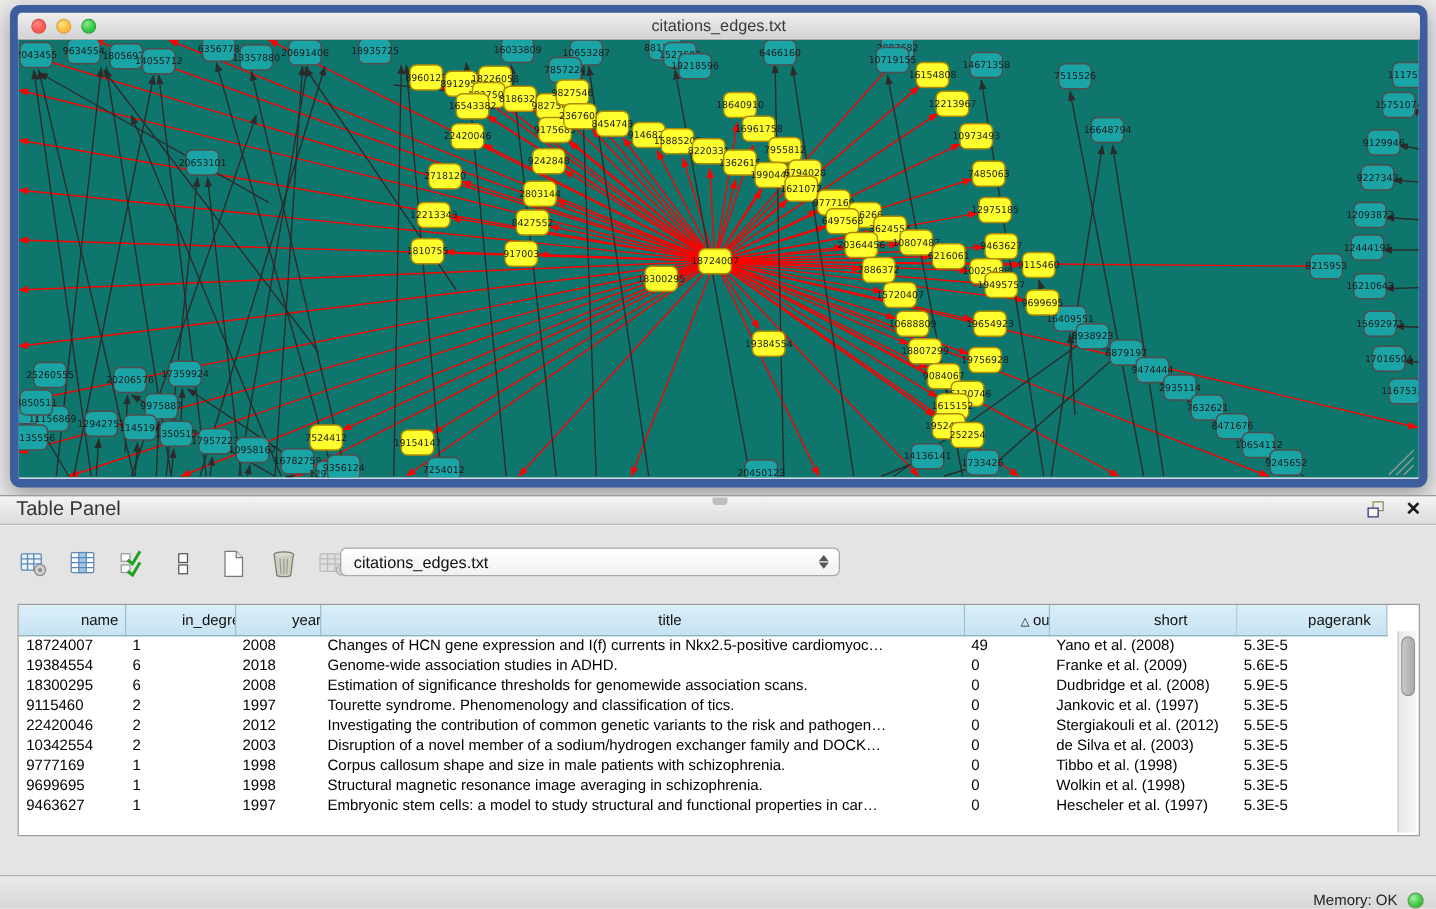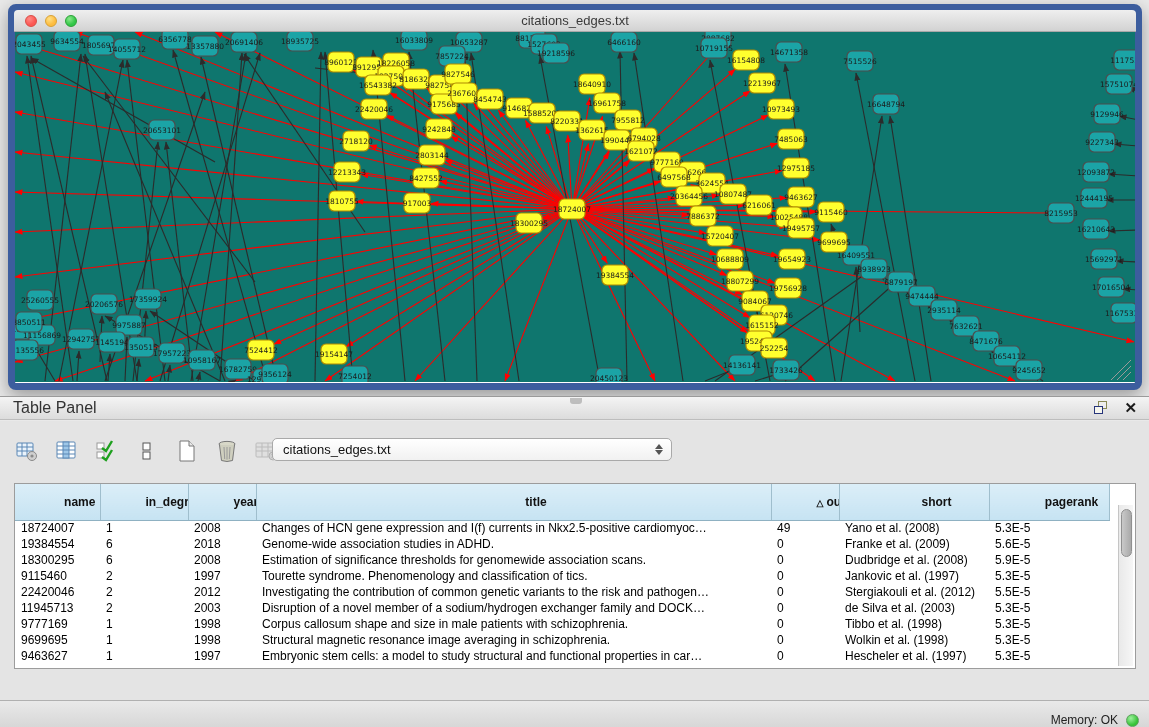--- a/index.html
+++ b/index.html
@@ -67,23 +67,23 @@
   .dd-arrows i{ width:0; height:0; border-left:4px solid transparent; border-right:4px solid transparent; display:block;}
   .dd-arrows .up{ border-bottom:5px solid #555;}
   .dd-arrows .dn{ border-top:5px solid #555;}
 
   .grid-wrap{
     position:absolute; left:14px; top:62px; width:1122px; height:186px;
     background:#fff; border:1px solid #9c9c9c;
   }
   table.tp-table{ border-collapse:collapse; table-layout:fixed; width:1094px; }
   table.tp-table th{
-    height:36px; background:linear-gradient(#dbeef8,#c6e3f2);
+    height:24px; background:linear-gradient(#dbeef8,#c6e3f2);
     border-right:1px solid #9fbecd; border-bottom:1px solid #8fb1c2;
-    font-size:12px; font-weight:bold; color:#111; text-align:center;
+    font-size:12px; font-weight:normal; color:#111; text-align:center;
     overflow:hidden; white-space:nowrap;padding-left:45px;
   }
   table.tp-table td{
     height:16px; font-size:12px; color:#000; padding:0 4px 0 6px;
     white-space:nowrap; overflow:hidden; text-overflow:ellipsis;
   }
   .sort-tri{ font-size:9px; margin-right:3px; }
   .vscroll{
     position:absolute; right:2px; top:21px; bottom:2px; width:15px;
     background:linear-gradient(90deg,#e9e9e9,#f6f6f6); border-left:1px solid #c5c5c5;
@@ -921,21 +921,21 @@
           <tr>
             <td>22420046</td>
             <td>2</td>
             <td>2012</td>
             <td>Investigating the contribution of common genetic variants to the risk and pathogen…</td>
             <td>0</td>
             <td>Stergiakouli et al. (2012)</td>
             <td>5.5E-5</td>
           </tr>
           <tr>
-            <td>11945713</td>
+            <td>10342554</td>
             <td>2</td>
             <td>2003</td>
             <td>Disruption of a novel member of a sodium/hydrogen exchanger family and DOCK…</td>
             <td>0</td>
             <td>de Silva et al. (2003)</td>
             <td>5.3E-5</td>
           </tr>
           <tr>
             <td>9777169</td>
             <td>1</td>

